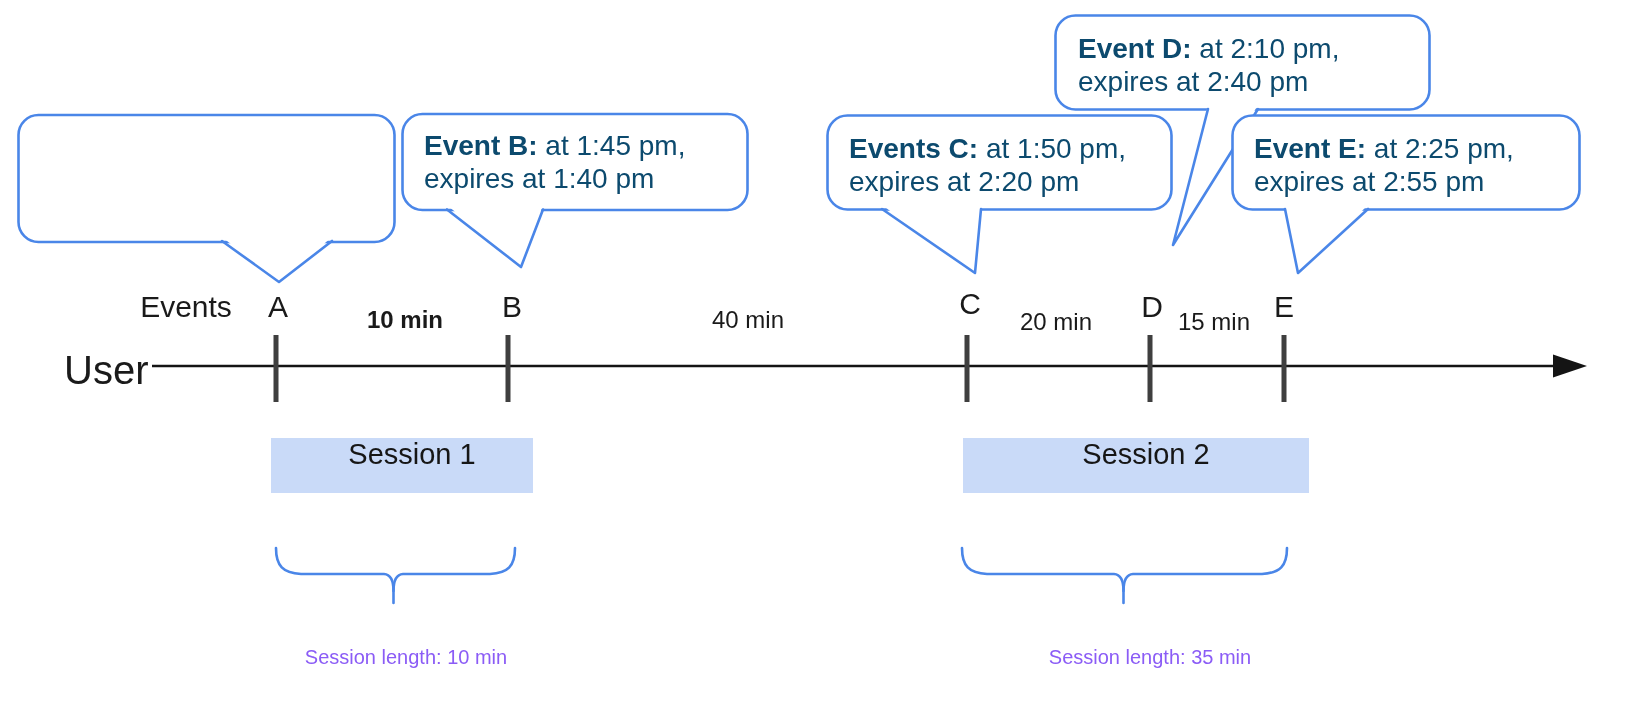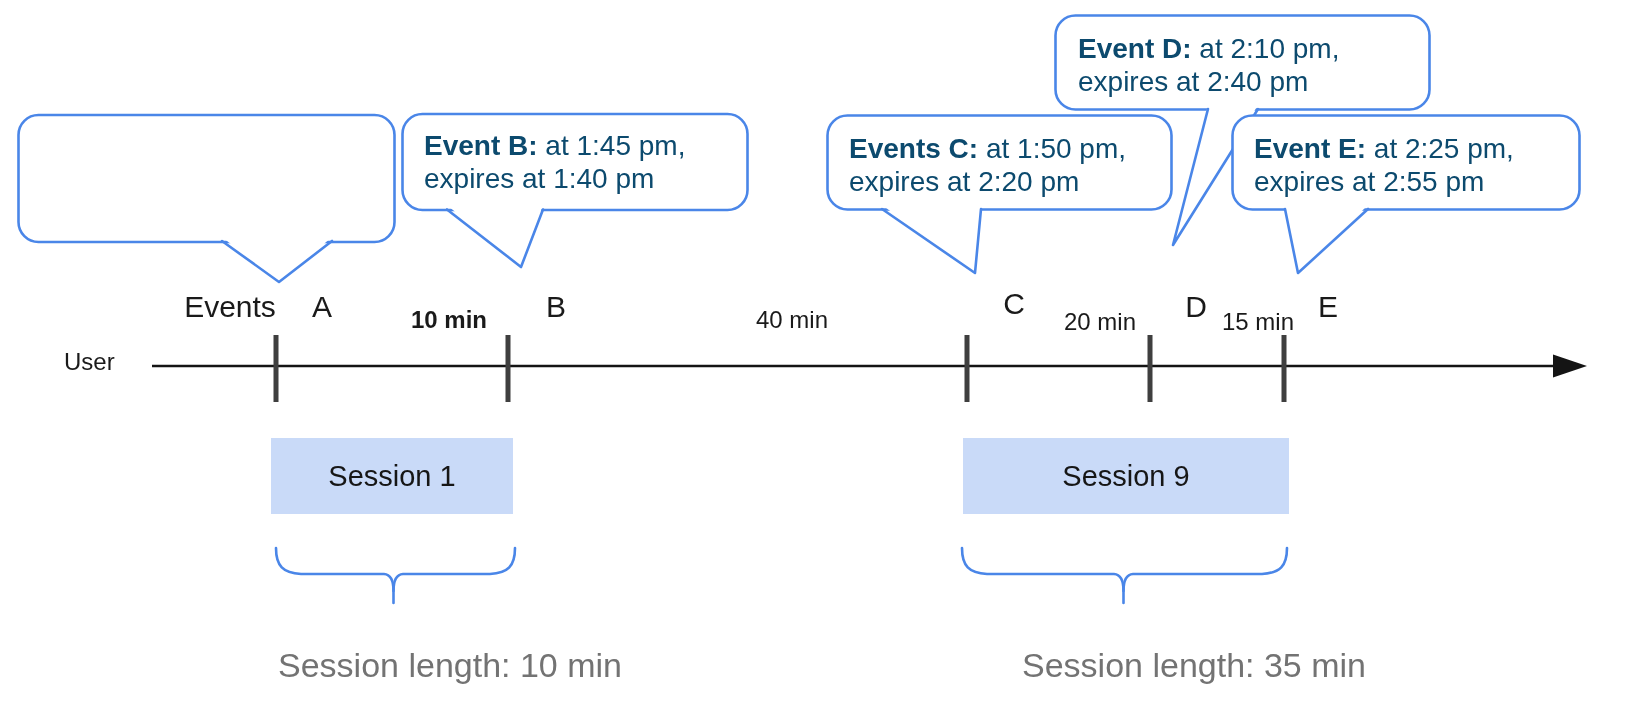--- a/index.html
+++ b/index.html
@@ -11,30 +11,30 @@
   .bubble-rect{fill:#ffffff;stroke:var(--accent-blue,#4a86e8);stroke-width:2.6;}
   .tail-fill{fill:#ffffff;stroke:none;}
   .tail-stroke{fill:none;stroke:var(--accent-blue,#4a86e8);stroke-width:2.6;stroke-linejoin:round;stroke-linecap:round;}
   .axis{stroke:var(--line-black,#141414);stroke-width:2.6;}
   .arrowhead{fill:var(--line-black,#141414);stroke:none;}
   .tick{fill:var(--tick-gray,#3f3f3f);stroke:none;}
   .brace{fill:none;stroke:var(--accent-blue,#4a86e8);stroke-width:2.6;stroke-linecap:round;}
   .txt{position:absolute;white-space:nowrap;}
   .bubble-text{position:absolute;font-size:28px;line-height:33px;color:#0c4a6e;}
   .bubble-text .b{font-weight:bold;}
-  .centered{transform:translateX(-50%);margin-left:44px;}
+  .centered{transform:translateX(-50%);}
   .row-label{font-size:30px;}
   .tick-letter{font-size:30px;}
   .gap-label{font-size:24px;}
-  .user-label{font-size:24px;}
+  .user-label{font-size:40px;}
   .session-box{
-    position:absolute;top:438px;height:76px;background:var(--session-fill,#c9daf8);
-    display:flex;align-items:center;justify-content:center;font-size:29px;color:#161616;
+    position:absolute;top:438px;height:55px;background:var(--session-fill,#c9daf8);
+    display:flex;align-items:flex-start;justify-content:center;font-size:29px;color:#161616;padding-left:20px;
   }
-  .session-length{font-size:34px;color:#737373;}
+  .session-length{font-size:20px;color:#8b5cf6;}
 </style>
 </head>
 <body>
 
 <div class="canvas">
 
   <svg class="layer" width="1634" height="702" viewBox="0 0 1634 702">
 
     <g>
       <rect class="bubble-rect" x="18.5" y="115" width="376" height="127" rx="20" ry="20"></rect>
@@ -120,19 +120,19 @@
 
   <div class="txt gap-label centered" style="left:405px;top:306px;font-weight:bold;">10 min</div>
   <div class="txt gap-label centered" style="left:748px;top:306px;">40 min</div>
   <div class="txt gap-label centered" style="left:1056px;top:308px;">20 min</div>
   <div class="txt gap-label centered" style="left:1214px;top:308px;">15 min</div>
 
   <div class="session-box" style="left:271px;width:242px;">
     <span>Session 1</span>
   </div>
   <div class="session-box" style="left:963px;width:326px;">
-    <span>Session 9</span>
+    <span>Session 2</span>
   </div>
 
   <div class="txt session-length centered" style="left:406px;top:646px;">Session length: 10 min</div>
   <div class="txt session-length centered" style="left:1150px;top:646px;">Session length: 35 min</div>
 
 </div>
 
 </body></html>

